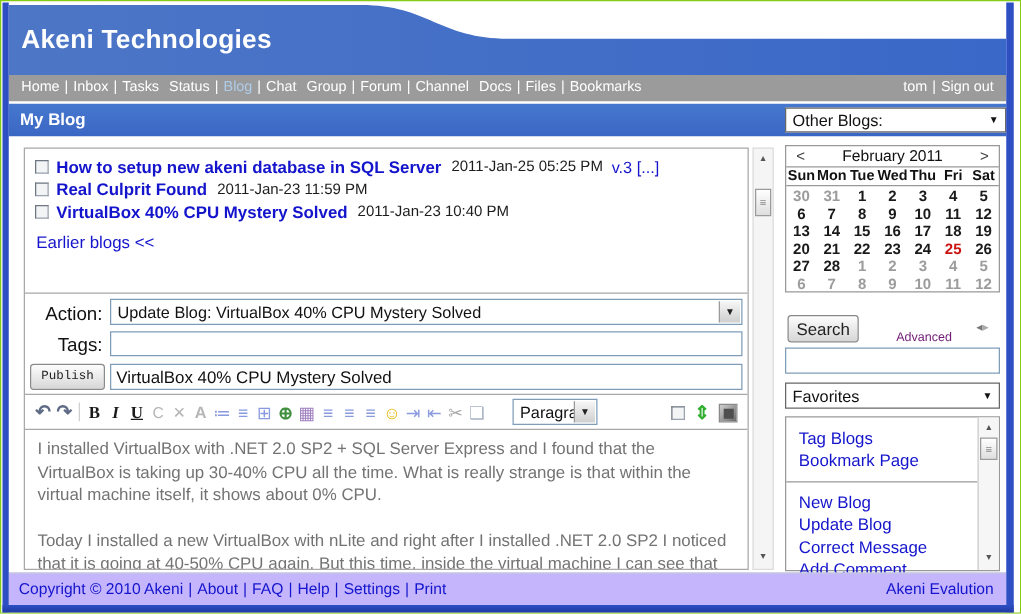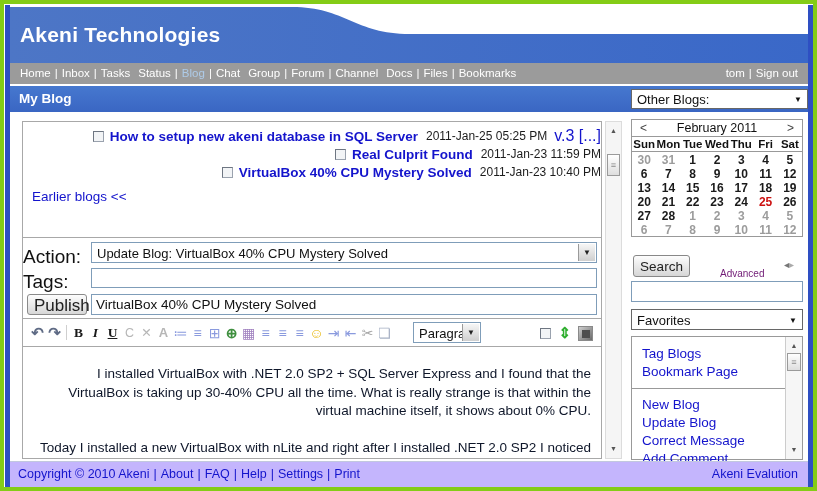--- a/index.html
+++ b/index.html
@@ -1,17 +1,17 @@
 <!DOCTYPE html>
 <html><head>
 <meta charset="utf-8">
 <style>
   html,body{margin:0;padding:0;background:#fff;font-family:"Liberation Sans",sans-serif;}
   .window{position:relative;width:817px;height:491px;background:#fff;overflow:hidden;
-          border:4px solid #84cc16;box-sizing:border-box;}
+          border:1px solid #84cc16;box-sizing:border-box;}
   .edge{position:absolute;background:#2e4fc3;z-index:30;}
   .edge-l{left:1px;top:1px;width:5px;height:488px;}
   .edge-r{left:804px;top:1px;width:6px;height:488px;}
   .edge-b{left:1px;top:483px;width:809px;height:7px;background:linear-gradient(#2e4fc3,#1d36a0);}
 
   
   .header{position:absolute;left:6px;top:1px;width:798px;height:58px;background:#fff;}
   .wave{position:absolute;left:0;top:2px;}
   .app-title{position:absolute;left:10px;top:18px;color:#fff;font-size:21px;font-weight:bold;letter-spacing:.2px;}
 
@@ -35,36 +35,36 @@
   .combo-3d{border:1px solid #7f9db9;}
   .combo-3d .btn{position:absolute;right:1px;top:1px;bottom:1px;width:16px;
                  background:linear-gradient(#f6f6f6,#cfcfcf);border-left:1px solid #9a9a9a;
                  display:flex;align-items:center;justify-content:center;font-size:8px;color:#222;}
   .otherblogs{position:absolute;left:621px;top:3px;width:177px;height:20px;}
 
   
   .pane{position:absolute;left:18px;top:117px;width:580px;height:338px;
         border:1px solid #a8a8a8;box-sizing:border-box;background:#fff;}
   .list-sec{position:absolute;left:0;top:0;width:100%;height:115px;}
-  .blog-row{display:flex;align-items:center;height:18px;padding-left:8px;justify-content:flex-end;}
+  .blog-row{display:flex;align-items:center;height:18px;padding-left:8px;}
   .blog-row .cb{margin-right:6px;}
   .cb{display:inline-block;width:11px;height:11px;box-sizing:border-box;background:#f2f4f6;
       border:1px solid #9aa2ae;border-top-color:#6e7682;border-left-color:#6e7682;flex:0 0 auto;}
   .blog-title{font-weight:bold;font-size:13.5px;color:#1414cc;cursor:pointer;white-space:nowrap;}
   .blog-date{font-size:12px;color:#1c1c1c;margin-left:8px;white-space:nowrap;}
-  .blog-ver{font-size:16px;color:#1414cc;margin-left:7px;cursor:pointer;white-space:nowrap;}
+  .blog-ver{font-size:13px;color:#1414cc;margin-left:7px;cursor:pointer;white-space:nowrap;}
   .earlier{position:absolute;left:9px;top:67px;font-size:13.5px;color:#1414cc;cursor:pointer;}
 
   .form-sec{position:absolute;left:0;top:115px;width:100%;height:81px;border-top:1px solid #a8a8a8;box-sizing:border-box;}
-  .flabel{position:absolute;left:0;width:62px;text-align:left;font-size:19px;color:#111;}
+  .flabel{position:absolute;left:0;width:62px;text-align:right;font-size:15px;color:#111;}
   .field{position:absolute;box-sizing:border-box;border:1px solid #7f9db9;font-size:13.5px;
          font-family:"Liberation Sans",sans-serif;padding:1px 4px;background:#fff;color:#111;}
   .pubbtn{position:absolute;left:4px;top:56px;width:60px;height:21px;box-sizing:border-box;
           border:1px solid #8a8a8a;border-radius:3px;background:linear-gradient(#fdfdfd,#d7d7d7);
-          font-size:17px;color:#222;font-family:Liberation Sans, sans-serif;cursor:pointer;}
+          font-size:10px;color:#222;font-family:Liberation Mono, monospace;cursor:pointer;}
 
   
   .toolbar{position:absolute;left:0;top:196px;width:100%;height:28px;border-top:1px solid #a8a8a8;
            box-sizing:border-box;display:flex;align-items:center;padding:0 6px;}
   .ti{width:17px;text-align:center;font-size:14px;cursor:pointer;flex:0 0 auto;line-height:26px;}
   .ic-arrow{color:#5f6b85;font-weight:bold;font-size:15px;}
   .ic-serif{font-family:"Liberation Serif",serif;color:#1a1a1a;font-size:13.5px;font-weight:bold;}
   .ic-it{font-style:italic;}
   .ic-un{text-decoration:underline;}
   .ic-gray{color:#b6b6b6;font-size:12.5px;}
@@ -75,21 +75,21 @@
   .tsep{width:1px;height:15px;background:#cfcfcf;margin:0 3px;flex:0 0 auto;}
   .paracombo{width:68px;height:21px;flex:0 0 auto;margin-left:20px;}
   .tb-right{position:absolute;right:8px;top:0;height:28px;display:flex;align-items:center;gap:7px;}
   .fit-arrows{color:#2fae2f;font-weight:bold;font-size:15px;cursor:pointer;}
   .darkbtn{width:15px;height:15px;box-sizing:border-box;border:1px solid #8a8a8a;
            background:linear-gradient(135deg,#cfcfcf,#6a6a6a);position:relative;cursor:pointer;}
   .darkbtn::after{content:"";position:absolute;left:3px;top:3px;right:2px;bottom:2px;background:#4e4e4e;}
 
   
   .editor{position:absolute;left:0;top:224px;width:100%;height:112px;border-top:1px solid #a8a8a8;
-          box-sizing:border-box;padding:18px 10px;overflow:hidden;font-size:13.5px;line-height:18.5px;color:#0f172a;text-align:right;}
+          box-sizing:border-box;padding:6px 10px;overflow:hidden;font-size:13.5px;line-height:18.5px;color:#737373;}
   .editor p{margin:0 0 18px 0;}
 
   
   .vscroll{position:absolute;box-sizing:border-box;background:#f5f5f5;border:1px solid #dcdcdc;}
   .sb-main{left:601px;top:117px;width:17px;height:338px;}
   .sb-up,.sb-down{position:absolute;left:0;width:100%;height:14px;text-align:center;
                   font-size:7px;color:#555;line-height:14px;cursor:pointer;}
   .sb-up{top:2px;} .sb-down{bottom:2px;}
   .sb-thumb{position:absolute;left:1px;right:1px;height:22px;background:linear-gradient(#ffffff,#dedede);
             border:1px solid #9a9a9a;box-sizing:border-box;text-align:center;color:#8a8a8a;

